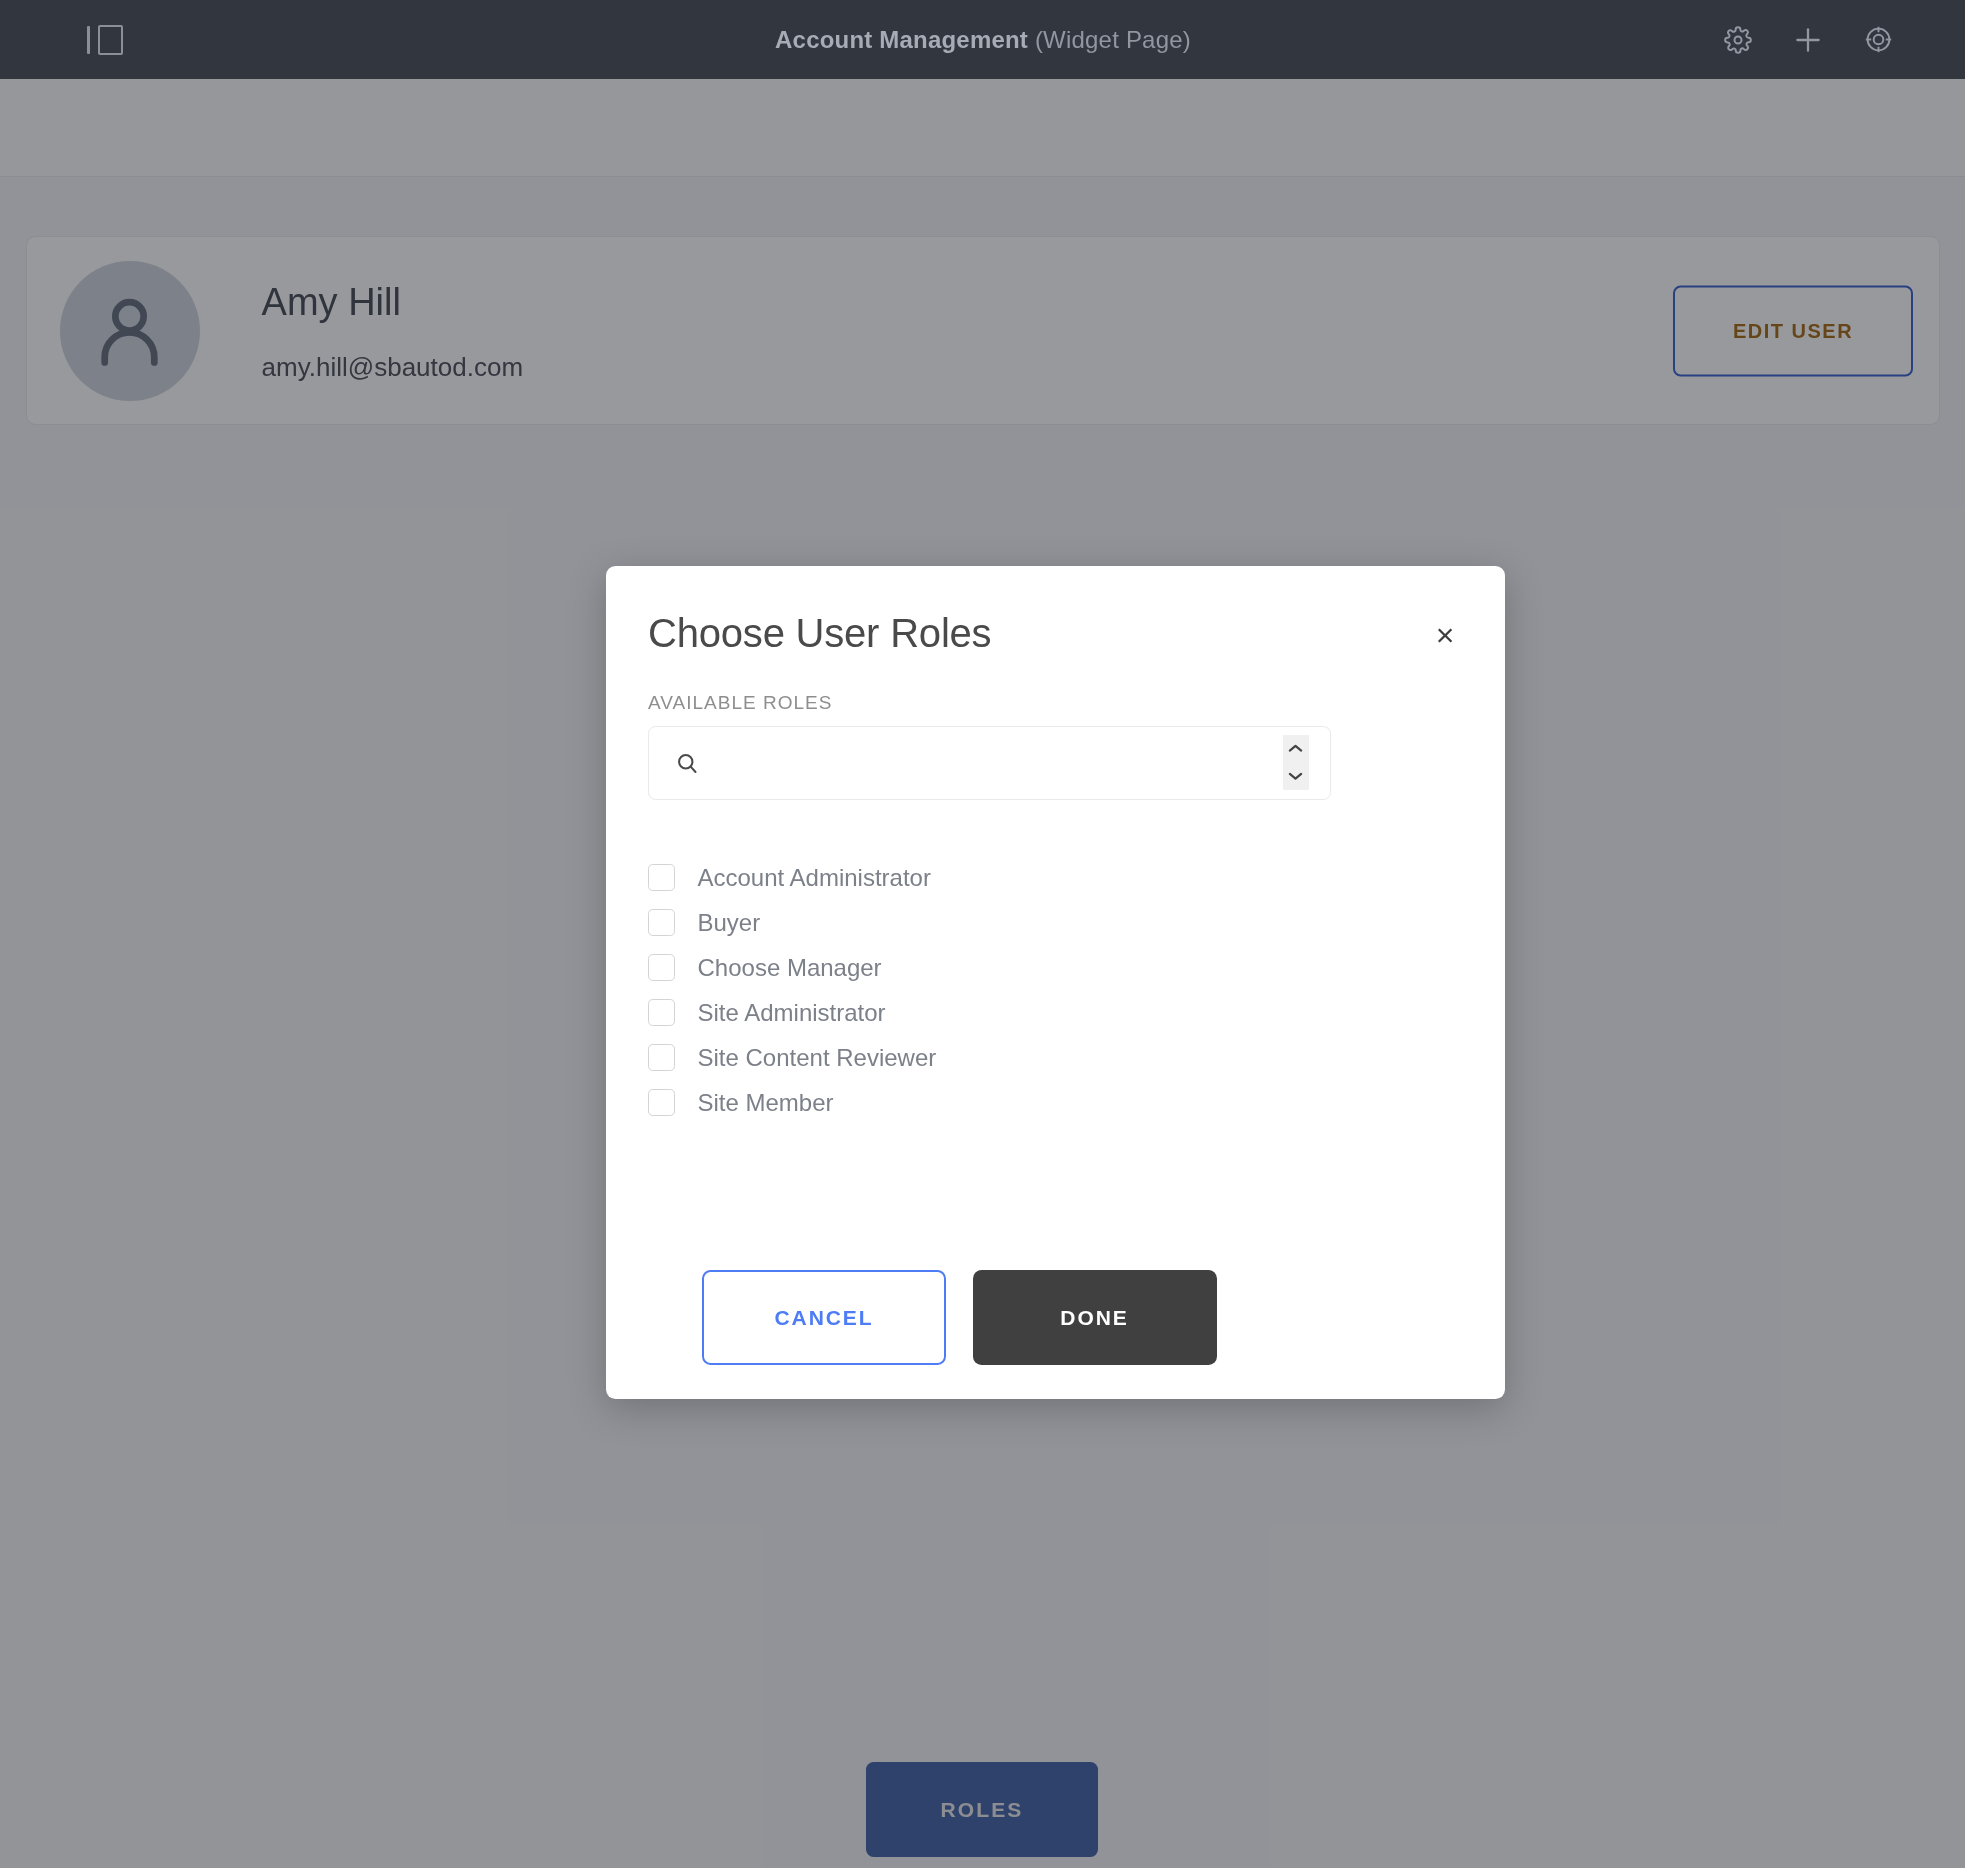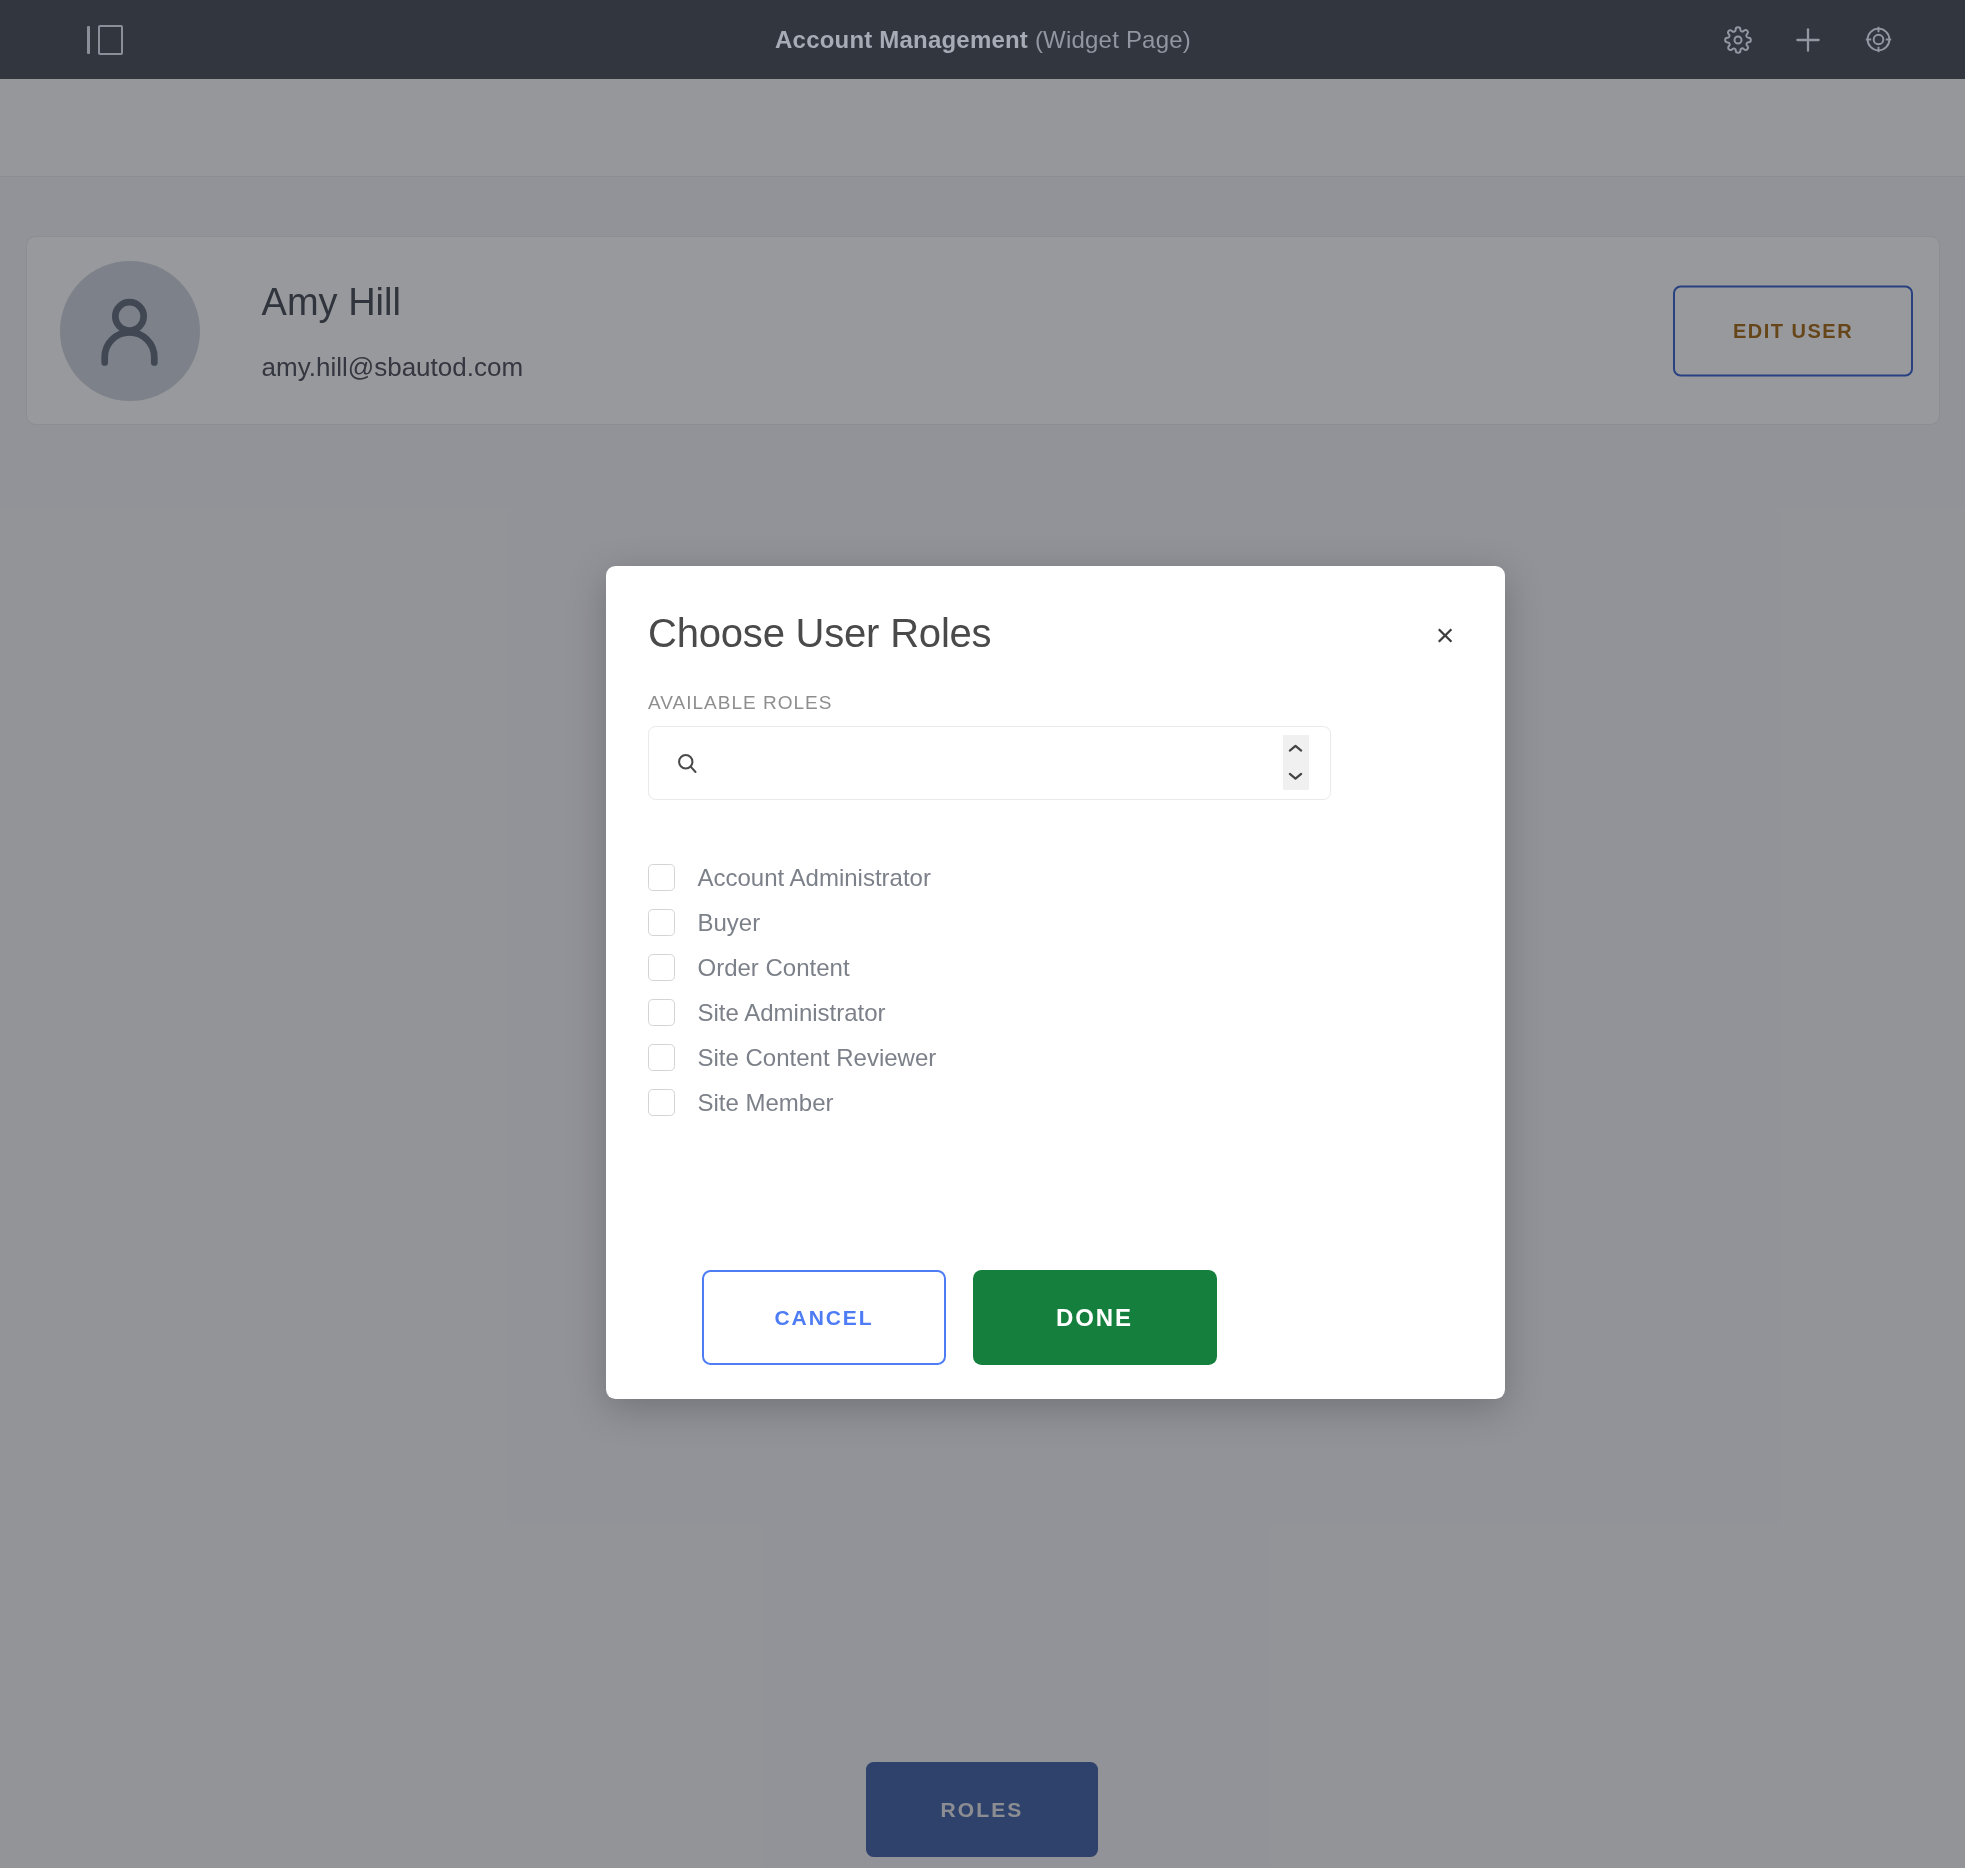--- a/index.html
+++ b/index.html
@@ -313,26 +313,26 @@
     color: #4d7cf5;
     font-family: "Liberation Sans", sans-serif;
     font-size: 21px;
     font-weight: 700;
     letter-spacing: 1.9px;
     cursor: pointer;
   }
   .btn-done {
     width: 244px;
     height: 95px;
-    background: #15803d;
+    background: #404040;
     border: none;
     border-radius: 8.5px;
     color: #ffffff;
     font-family: "Liberation Sans", sans-serif;
-    font-size: 24px;
+    font-size: 21px;
     font-weight: 700;
     letter-spacing: 1.9px;
     cursor: default;
   }
 </style>
 </head>
 <body>
 
 <div class="appbar">
 
@@ -427,21 +427,21 @@
         <div class="role-row">
           <span class="cbox"></span>
           <span class="role-label">Account Administrator</span>
         </div>
         <div class="role-row">
           <span class="cbox"></span>
           <span class="role-label">Buyer</span>
         </div>
         <div class="role-row">
           <span class="cbox"></span>
-          <span class="role-label">Order Content</span>
+          <span class="role-label">Choose Manager</span>
         </div>
         <div class="role-row">
           <span class="cbox"></span>
           <span class="role-label">Site Administrator</span>
         </div>
         <div class="role-row">
           <span class="cbox"></span>
           <span class="role-label">Site Content Reviewer</span>
         </div>
         <div class="role-row">

